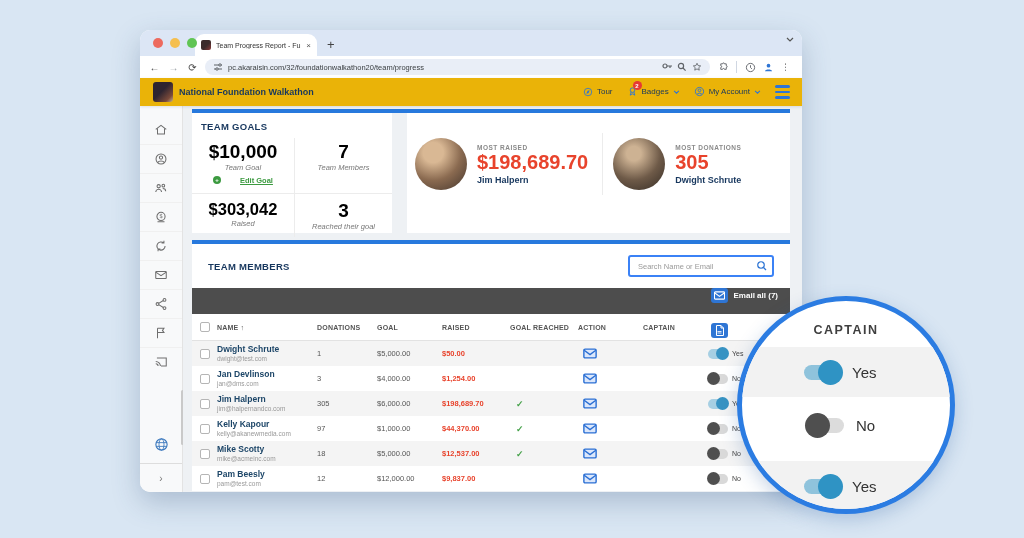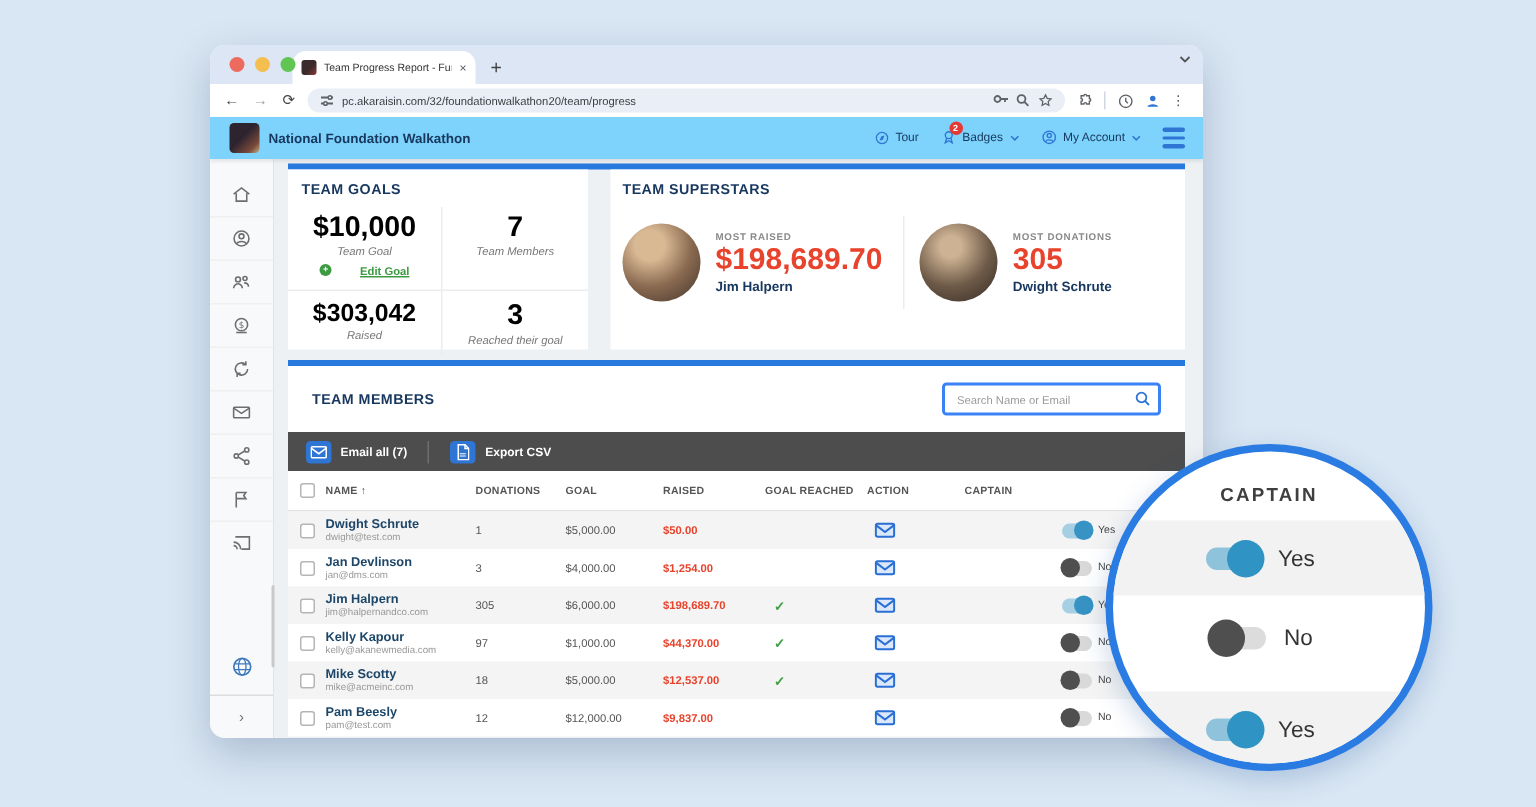--- a/index.html
+++ b/index.html
@@ -29,21 +29,21 @@
   .nav-ic.fwd { color:#9aa0a6; }
   .pill { flex:1; height:16px; background:#e9eef7; border-radius:8px; display:flex; align-items:center;
     padding:0 8px; gap:5px; max-width:505px; }
   .pill .url { font-size:7.5px; color:#3c4043; flex:1; white-space:nowrap; overflow:hidden; }
   .mini { width:10px; height:10px; flex:none; }
   .bar-right { display:flex; align-items:center; gap:8px; margin-left:2px; }
   .vdiv { width:1px; height:12px; background:#d0d7e2; }
   .dots { font-size:9px; color:#555; letter-spacing:0; }
 
   
-  .siteheader { height:28px; background:#7dd3fc; display:flex; align-items:center; padding:0 12px 0 13px;
+  .siteheader { height:28px; background:#eab308; display:flex; align-items:center; padding:0 12px 0 13px;
     box-shadow:0 1px 3px rgba(0,0,0,.10); position:relative; z-index:3;text-align:center; }
   .logo { width:20px; height:20px; border-radius:3px; background:linear-gradient(135deg,#2d2430 45%,#7a4a3a 80%,#c7b08a); flex:none; }
   .brand { font-size:9px; font-weight:600; color:#17375e; margin-left:6px; }
   .hdr-right { margin-left:auto; display:flex; align-items:center; gap:14px; }
   .hdr-item { display:flex; align-items:center; gap:4px; font-size:8px; color:#17375e; position:relative; }
   .badge { position:absolute; top:-5px; left:6px; min-width:9px; height:9px; border-radius:5px; background:#e53935;
     color:#fff; font-size:6px; font-weight:700; display:flex; align-items:center; justify-content:center; padding:0 1px; }
   .burger { display:flex; flex-direction:column; gap:2.5px; }
   .burger span { width:15px; height:2.8px; border-radius:2px; background:#2e75d4; }
 
@@ -92,21 +92,21 @@
 
   
   #card-members { left:9px; top:138px; width:598px; height:247px; }
   .tm-head { height:44px; display:flex; align-items:center; padding:0 16px; }
   .search-wrap { margin-left:auto; position:relative; }
   .search-input { width:146px; height:22px; border:2px solid #3b82f6; border-radius:3px; font-size:7.5px;
     padding:0 24px 0 8px; color:#333; font-family:"Liberation Sans",sans-serif; background:#fff; }
   .search-input::placeholder { color:#9a9a9a; }
   .search-ic { position:absolute; right:6px; top:5px; }
 
-  .toolbar { height:26px; background:#4d4d4d; display:flex; align-items:center; padding:0 12px; gap:10px; }
+  .toolbar { height:26px; background:#4d4d4d; display:flex; align-items:flex-end; padding:0 12px; gap:10px;flex-direction:column; }
   .tb-btn { display:flex; align-items:center; gap:6px; color:#fff; font-size:8px; font-weight:600; }
   .tb-ic { width:17px; height:15px; border-radius:3px; background:#2e75d4; display:flex; align-items:center; justify-content:center; }
   .tb-div { width:1px; height:15px; background:#6e6e6e; margin:0 4px; }
 
   .thead, .trow { display:grid; grid-template-columns:17px 100px 60px 65px 68px 68px 65px 1fr;
     align-items:center; padding-left:8px; }
   .thead { height:27px; border-bottom:1px solid #e2e2e2; font-size:7px; font-weight:700; color:#555; letter-spacing:.2px; }
   .trow { height:25px; }
   .trow.alt { background:#f4f4f4; }
   .cb { width:10px; height:10px; border:1.5px solid #b5b5b5; border-radius:2px; background:#fff; }
@@ -352,21 +352,20 @@
             <div class="sub">Raised</div>
           </div>
           <div class="gcell" style="padding-top:7px">
             <div class="big-blue">3</div>
             <div class="sub">Reached their goal</div>
           </div>
         </div>
       </div>
 
       <div class="card" id="card-stars">
-        <div class="card-title">TEAM SUPERSTARS</div>
         <div class="stars-row">
           <span class="avatar jim"></span>
           <div class="star-block">
             <div class="star-label">MOST RAISED</div>
             <div class="star-value">$198,689.70</div>
             <div class="star-name">Jim Halpern</div>
           </div>
           <span class="stars-div"></span>
           <span class="avatar dwight"></span>
           <div class="star-block">

